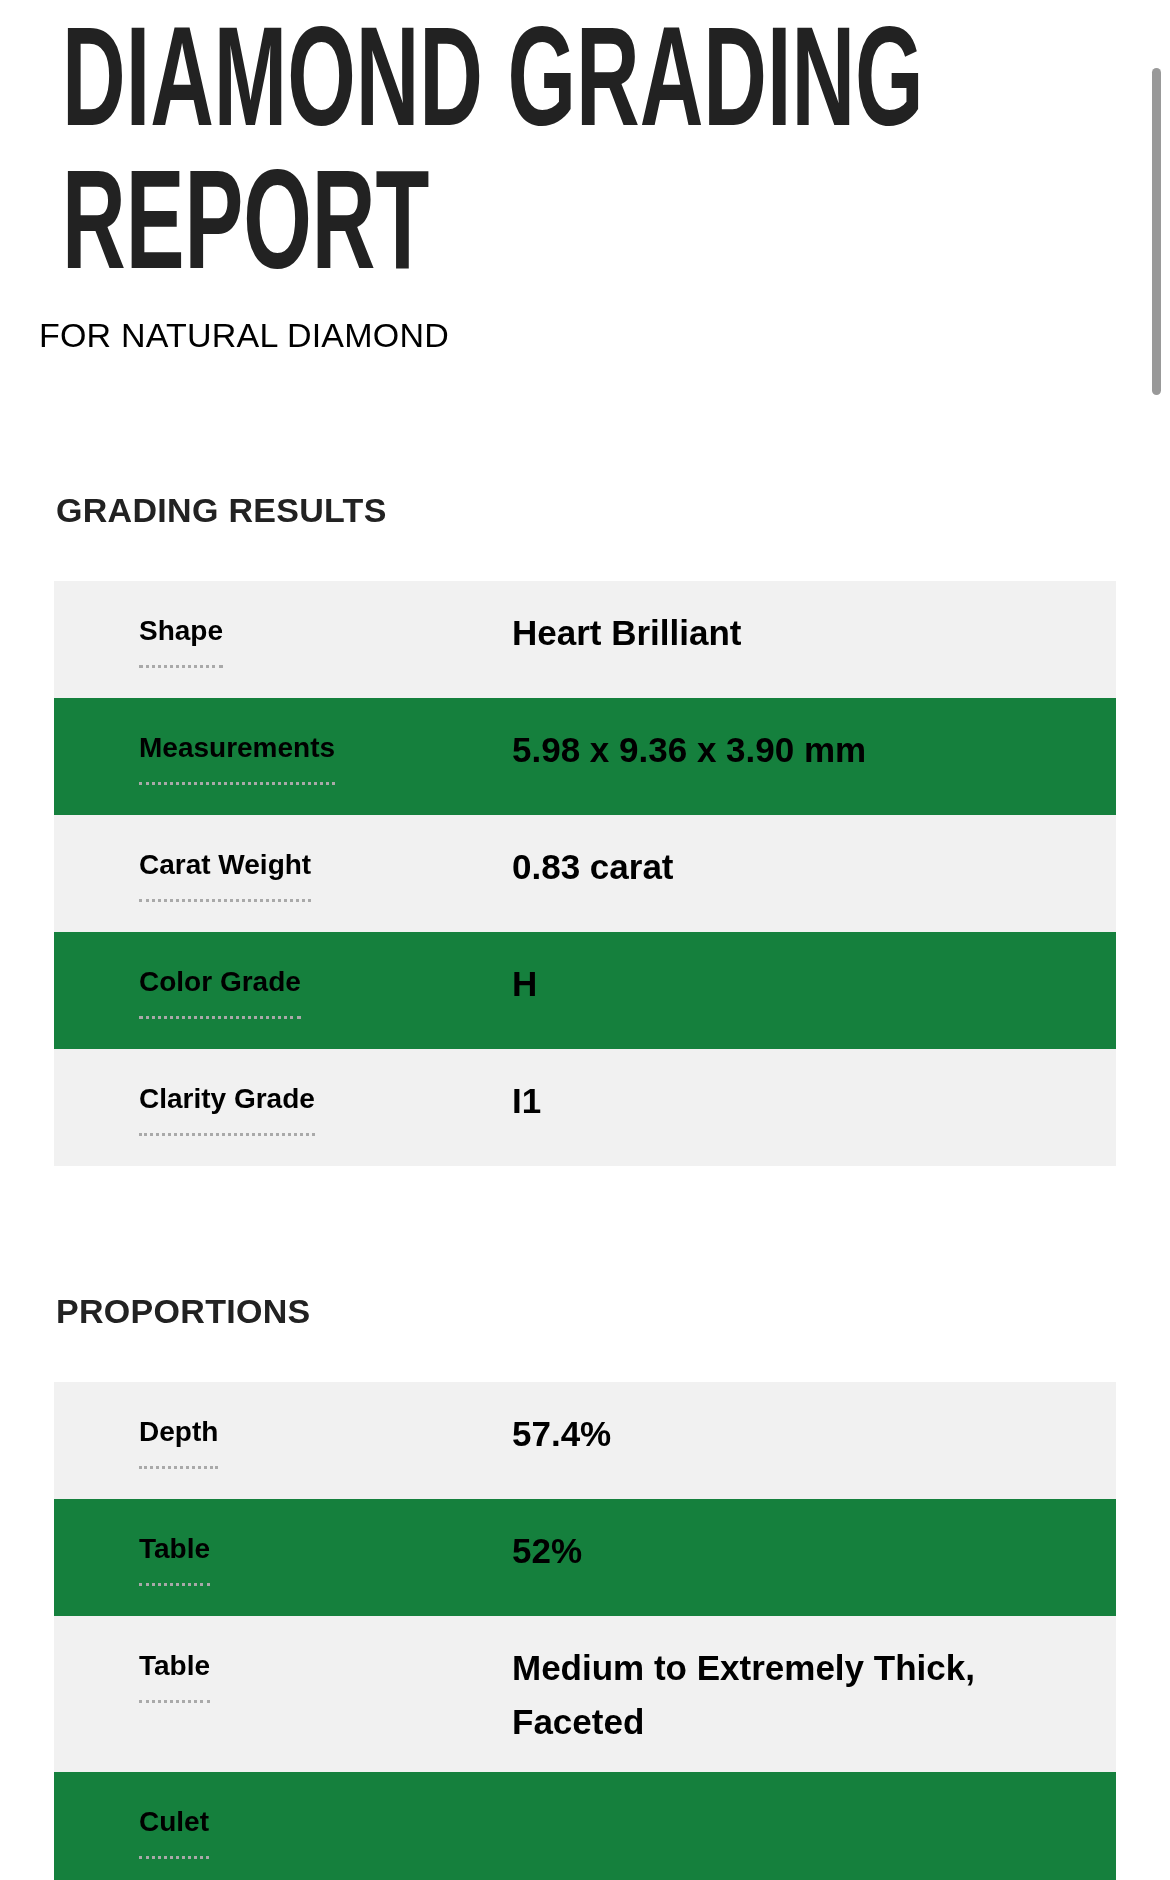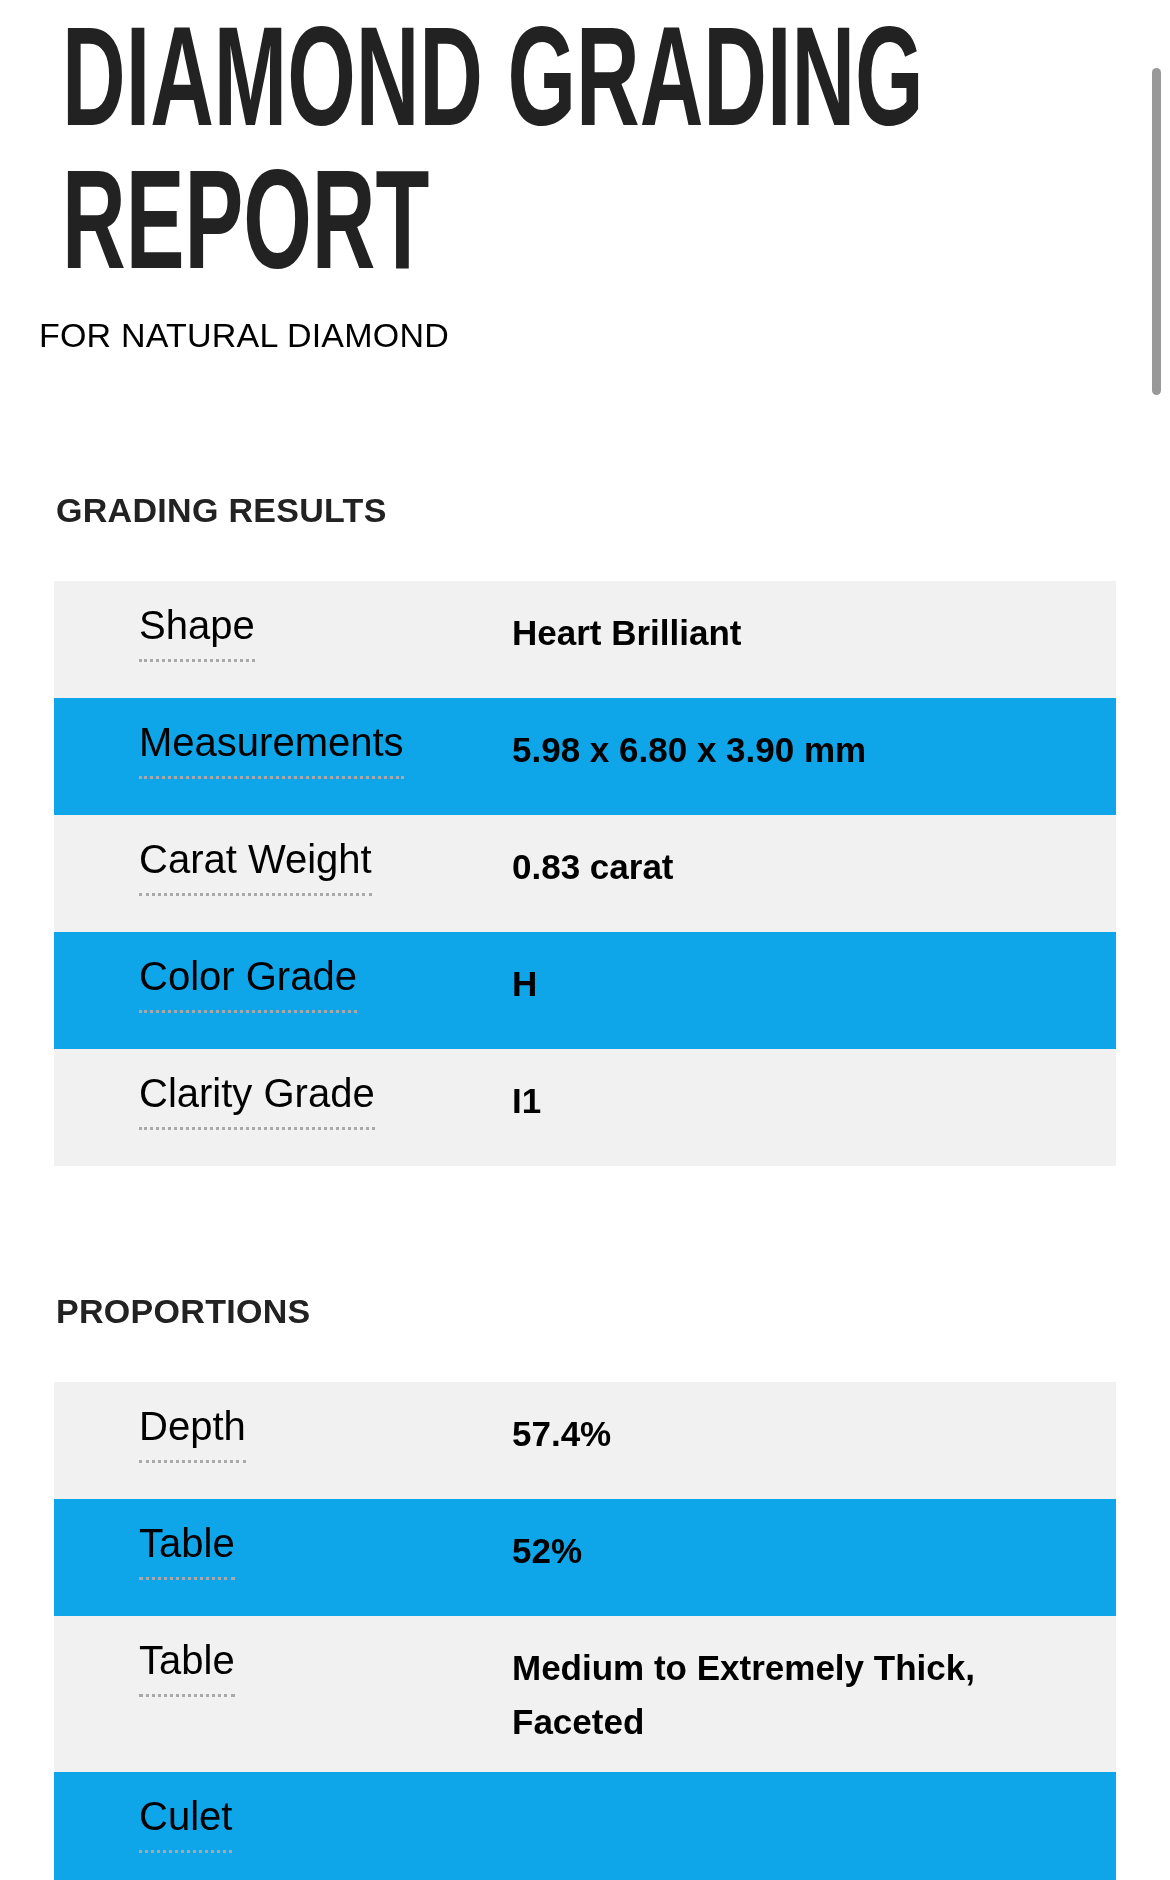--- a/index.html
+++ b/index.html
@@ -66,32 +66,32 @@
 
   .rows {
     position: absolute;
     left: 54px;
     width: 1062px;
   }
   .row {
     position: relative;
     width: 1062px;
     height: 117px;
-    background: #0ea5e9;
+    background: #15803d;
   }
   .row.shaded { background: #f1f1f1; }
   .row.tall { height: 156px; }
 
   .row .label {
     position: absolute;
     left: 85px;
-    top: 22px;
-    font-size: 40px;
+    top: 28px;
+    font-size: 28px;
     line-height: 44px;
-    font-weight: 400;
+    font-weight: 700;
     color: #000;
     white-space: nowrap;
     padding-bottom: 12px;
     border-bottom: 3px dotted #a9a9a9;
     cursor: help;
   }
   .row .value {
     position: absolute;
     left: 458px;
     top: 25px;
@@ -123,21 +123,21 @@
 
   <h3 class="section-heading" style="top:490px;">GRADING RESULTS</h3>
 
   <div class="rows" style="top:581px;">
     <div class="row shaded">
       <span class="label">Shape</span>
       <span class="value">Heart Brilliant</span>
     </div>
     <div class="row">
       <span class="label">Measurements</span>
-      <span class="value">5.98 x 6.80 x 3.90 mm</span>
+      <span class="value">5.98 x 9.36 x 3.90 mm</span>
     </div>
     <div class="row shaded">
       <span class="label">Carat Weight</span>
       <span class="value">0.83 carat</span>
     </div>
     <div class="row">
       <span class="label">Color Grade</span>
       <span class="value">H</span>
     </div>
     <div class="row shaded">

